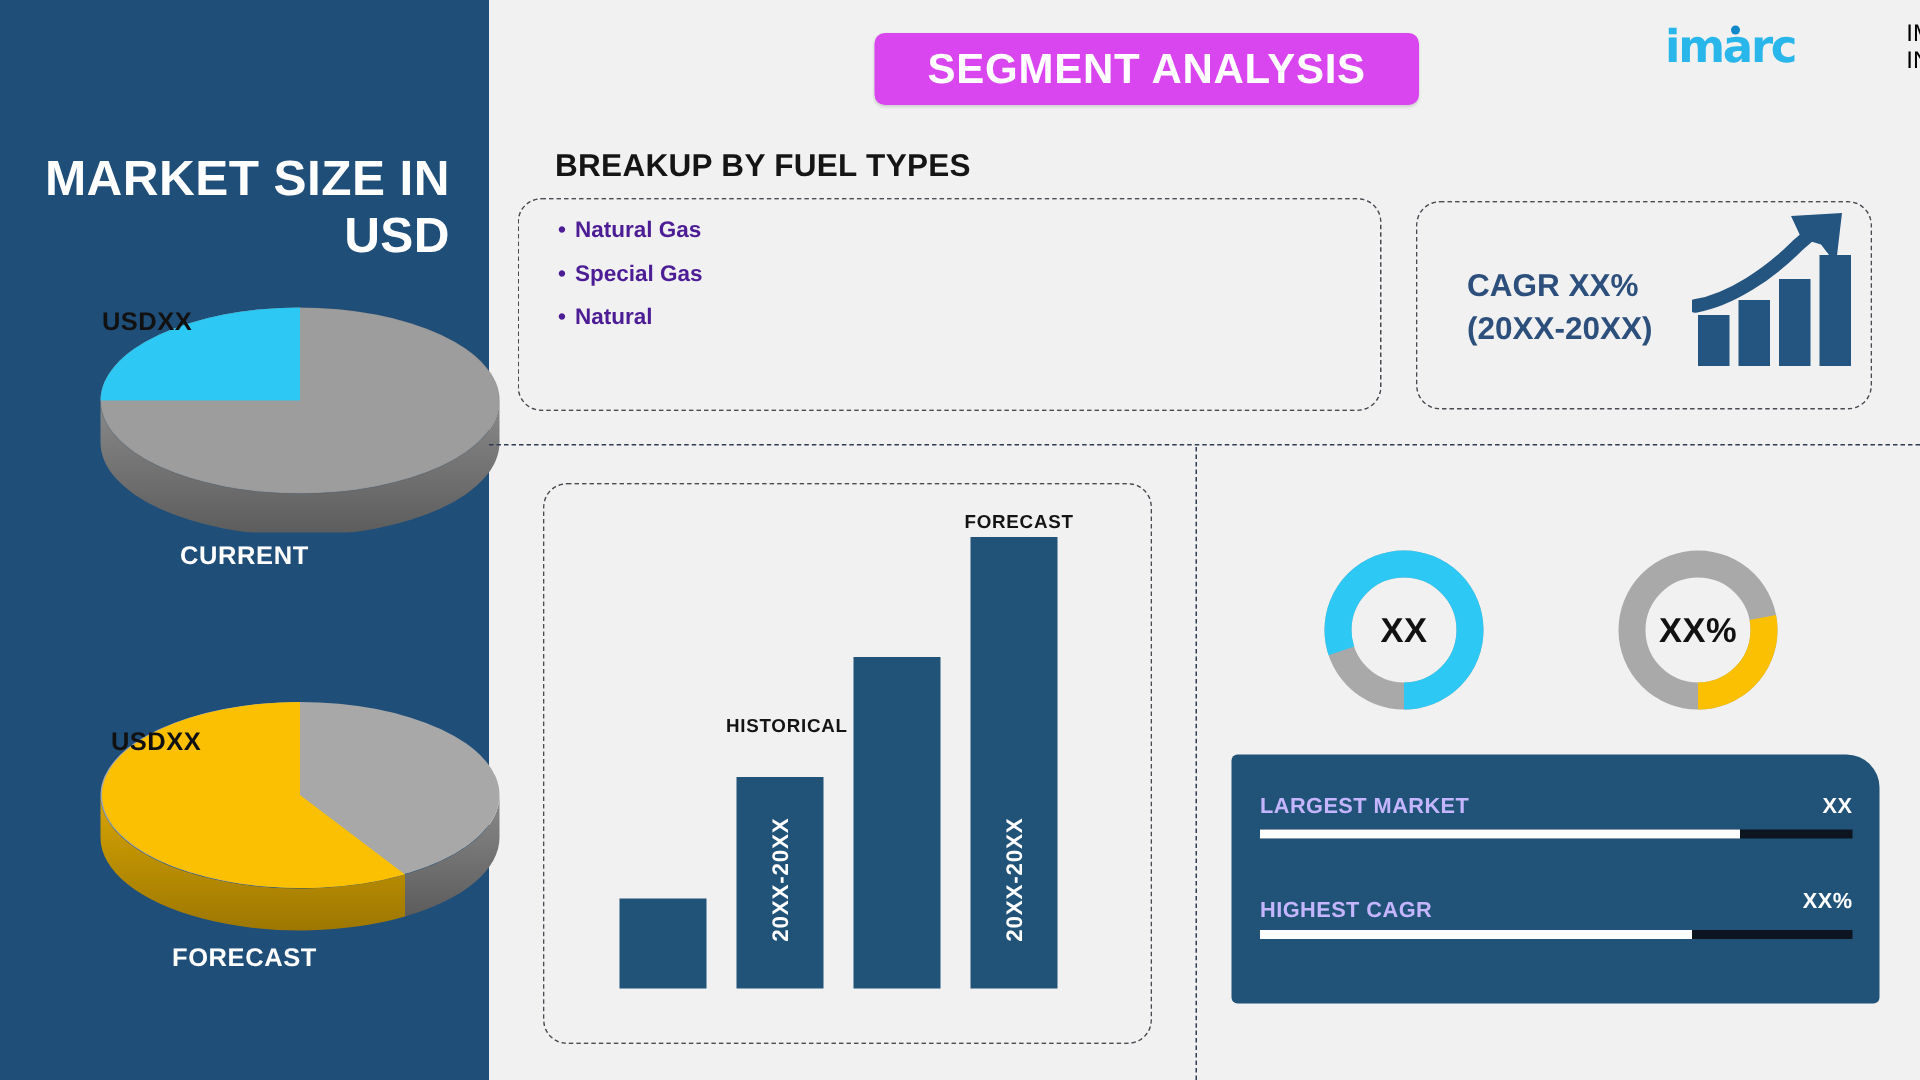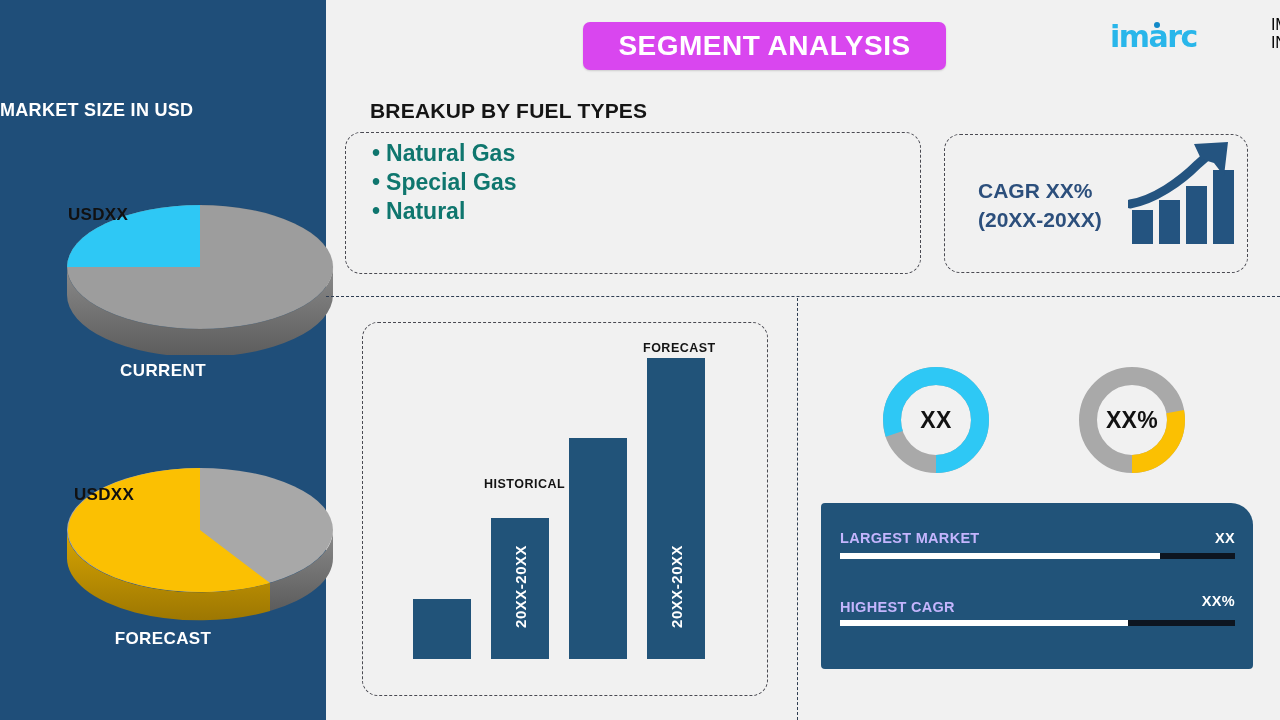--- a/index.html
+++ b/index.html
@@ -19,23 +19,23 @@
   
   #sidebar {
     position: absolute;
     left: 0; top: 0;
     width: 326px; height: 720px;
     background: #1f4e79;
   }
   #sidebar-title {
     position: absolute;
     top: 100px; left: 0; width: 300px;
-    text-align: left;
+    text-align: right;
     color: #ffffff;
-    font-size: 18px;
+    font-size: 33px;
     font-weight: bold;
     letter-spacing: .3px;
   }
   .pie-wrap { position: absolute; left: 0; width: 326px; padding-left: 37px; }
   .pie-caption {
     position: absolute;
     left: 0; width: 326px;
     text-align: center;
     color: #ffffff;
     font-size: 17px;
@@ -74,21 +74,21 @@
     font-weight: bold;
     letter-spacing: .5px;
   }
 
   
   #logo {
     position: absolute;
     right: 12px; top: 12px;
     width: 158px; height: 40px;
     display: flex;
-    align-items: flex-end;
+    align-items: center;
     gap: 33px;
   }
   #logo-word {
     color: #29b6ea;
     font-size: 30px;
     font-weight: bold;
     letter-spacing: -1.5px;
     line-height: 1;
     font-family: "DejaVu Sans", sans-serif;
   }
@@ -121,22 +121,22 @@
     border-radius: 16px;
     background: transparent;
   }
 
   
   #fuel-list {
     position: absolute;
     left: 372px; top: 139px;
   }
   .fuel-item {
-    color: #0f766e;
-    font-size: 23px;
+    color: #4c1d95;
+    font-size: 15px;
     font-weight: bold;
     line-height: 29px;
     white-space: nowrap;
   }
   .fuel-item .bul { margin-right: 6px; }
 
   
   #cagr-text {
     position: absolute;
     left: 978px; top: 176px;

